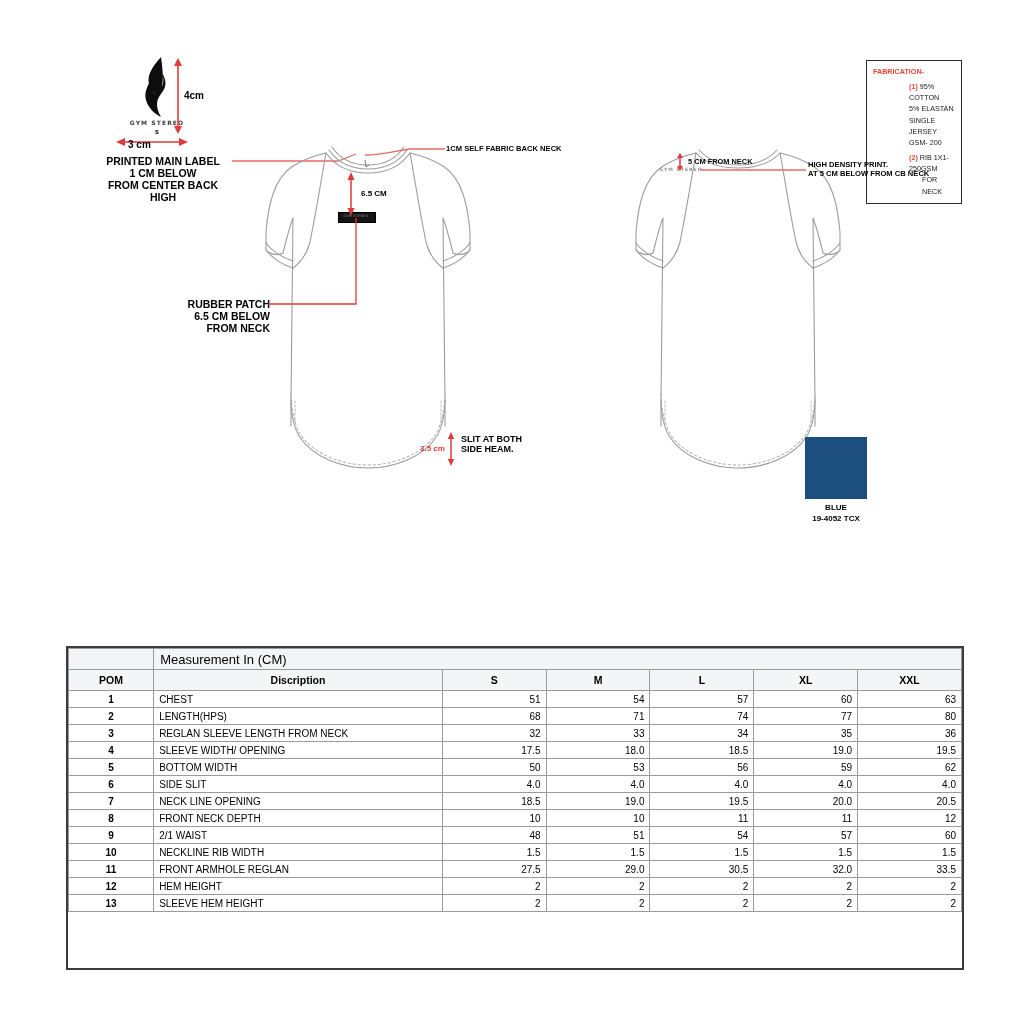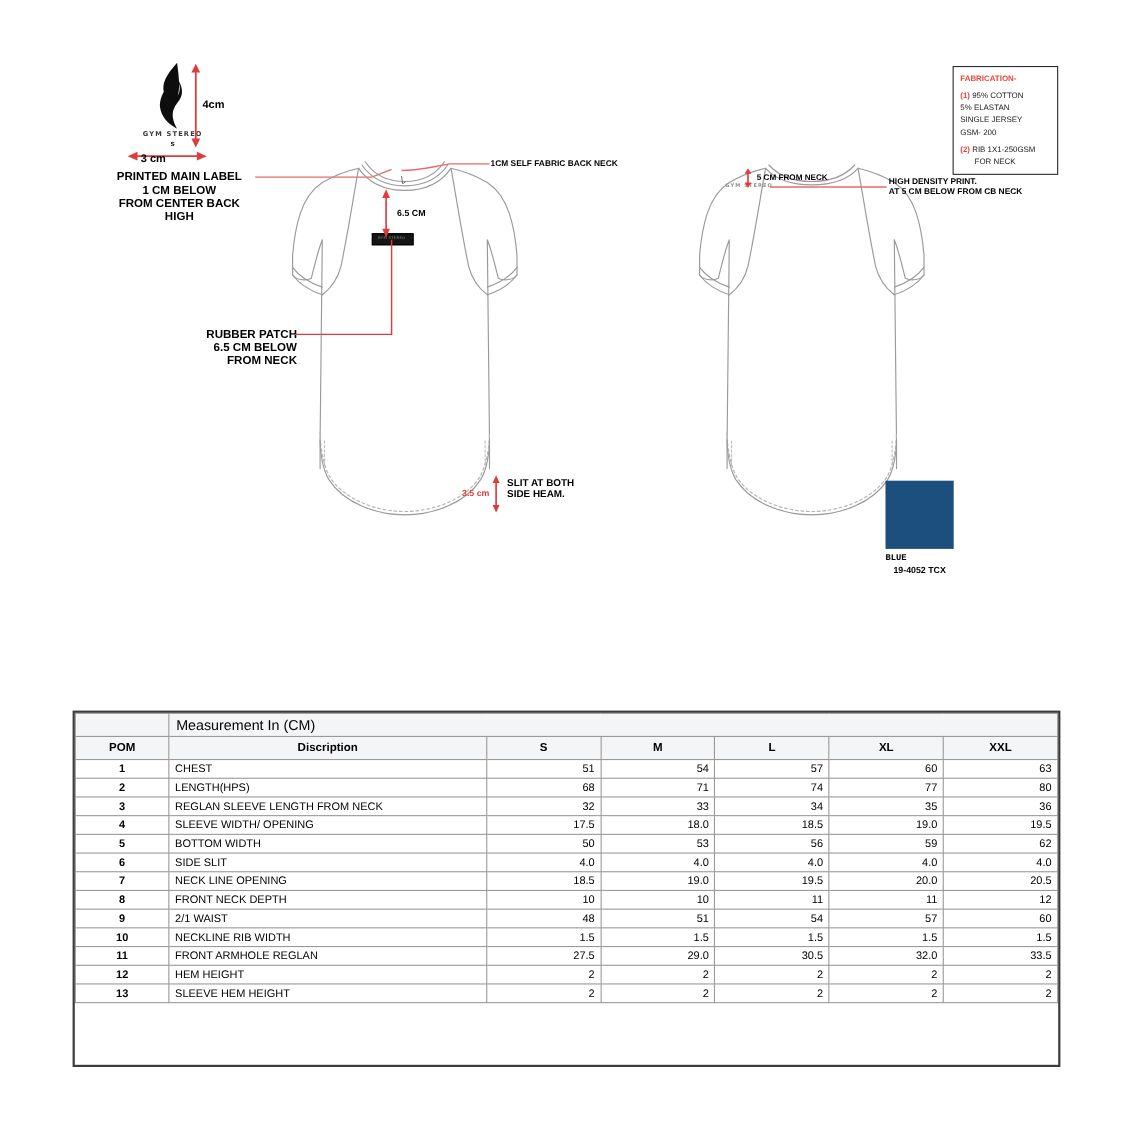--- a/index.html
+++ b/index.html
@@ -33,30 +33,30 @@
   #fabrication-box{
     left:866px;top:60px;width:96px;
     border:1px solid #2b2b2b;
     padding:5px 5px 6px 6px;
     box-sizing:border-box;
     font-size:7.2px;
     line-height:1.55;
     font-family:"Liberation Sans", sans-serif;
   }
   #fabrication-box .fb-title{color:#e8453c;font-weight:bold;margin-bottom:4px;}
-  #fabrication-box .fb-line{color:#1a1a1a;}
+  #fabrication-box .fb-line{color:#1a1a1a;margin-left:36px;}
   #fabrication-box .fb-num{color:#e8453c;font-weight:bold;}
   #fabrication-box .fb-gap{height:4px;}
   #fabrication-box .fb-indent{padding-left:13px;}
 
   
   #swatch-chip{
     left:805px;top:437px;width:62px;height:62px;
   }
-  #swatch-name{left:805px;top:503px;width:62px;font-size:8px;font-weight:bold;font-family:Liberation Mono, monospace;}
+  #swatch-name{left:805px;top:503px;width:62px;font-size:8px;font-weight:bold;text-align:center;}
   #swatch-code{left:790px;top:514px;width:92px;font-size:8px;font-weight:bold;text-align:center;}
 
   
   #spec-table{
     position:absolute;left:68px;top:648px;width:894px;
     border-collapse:collapse;
     font-family:"Liberation Sans", sans-serif;
     background:#fff;
   }
   #spec-table td,#spec-table th{

